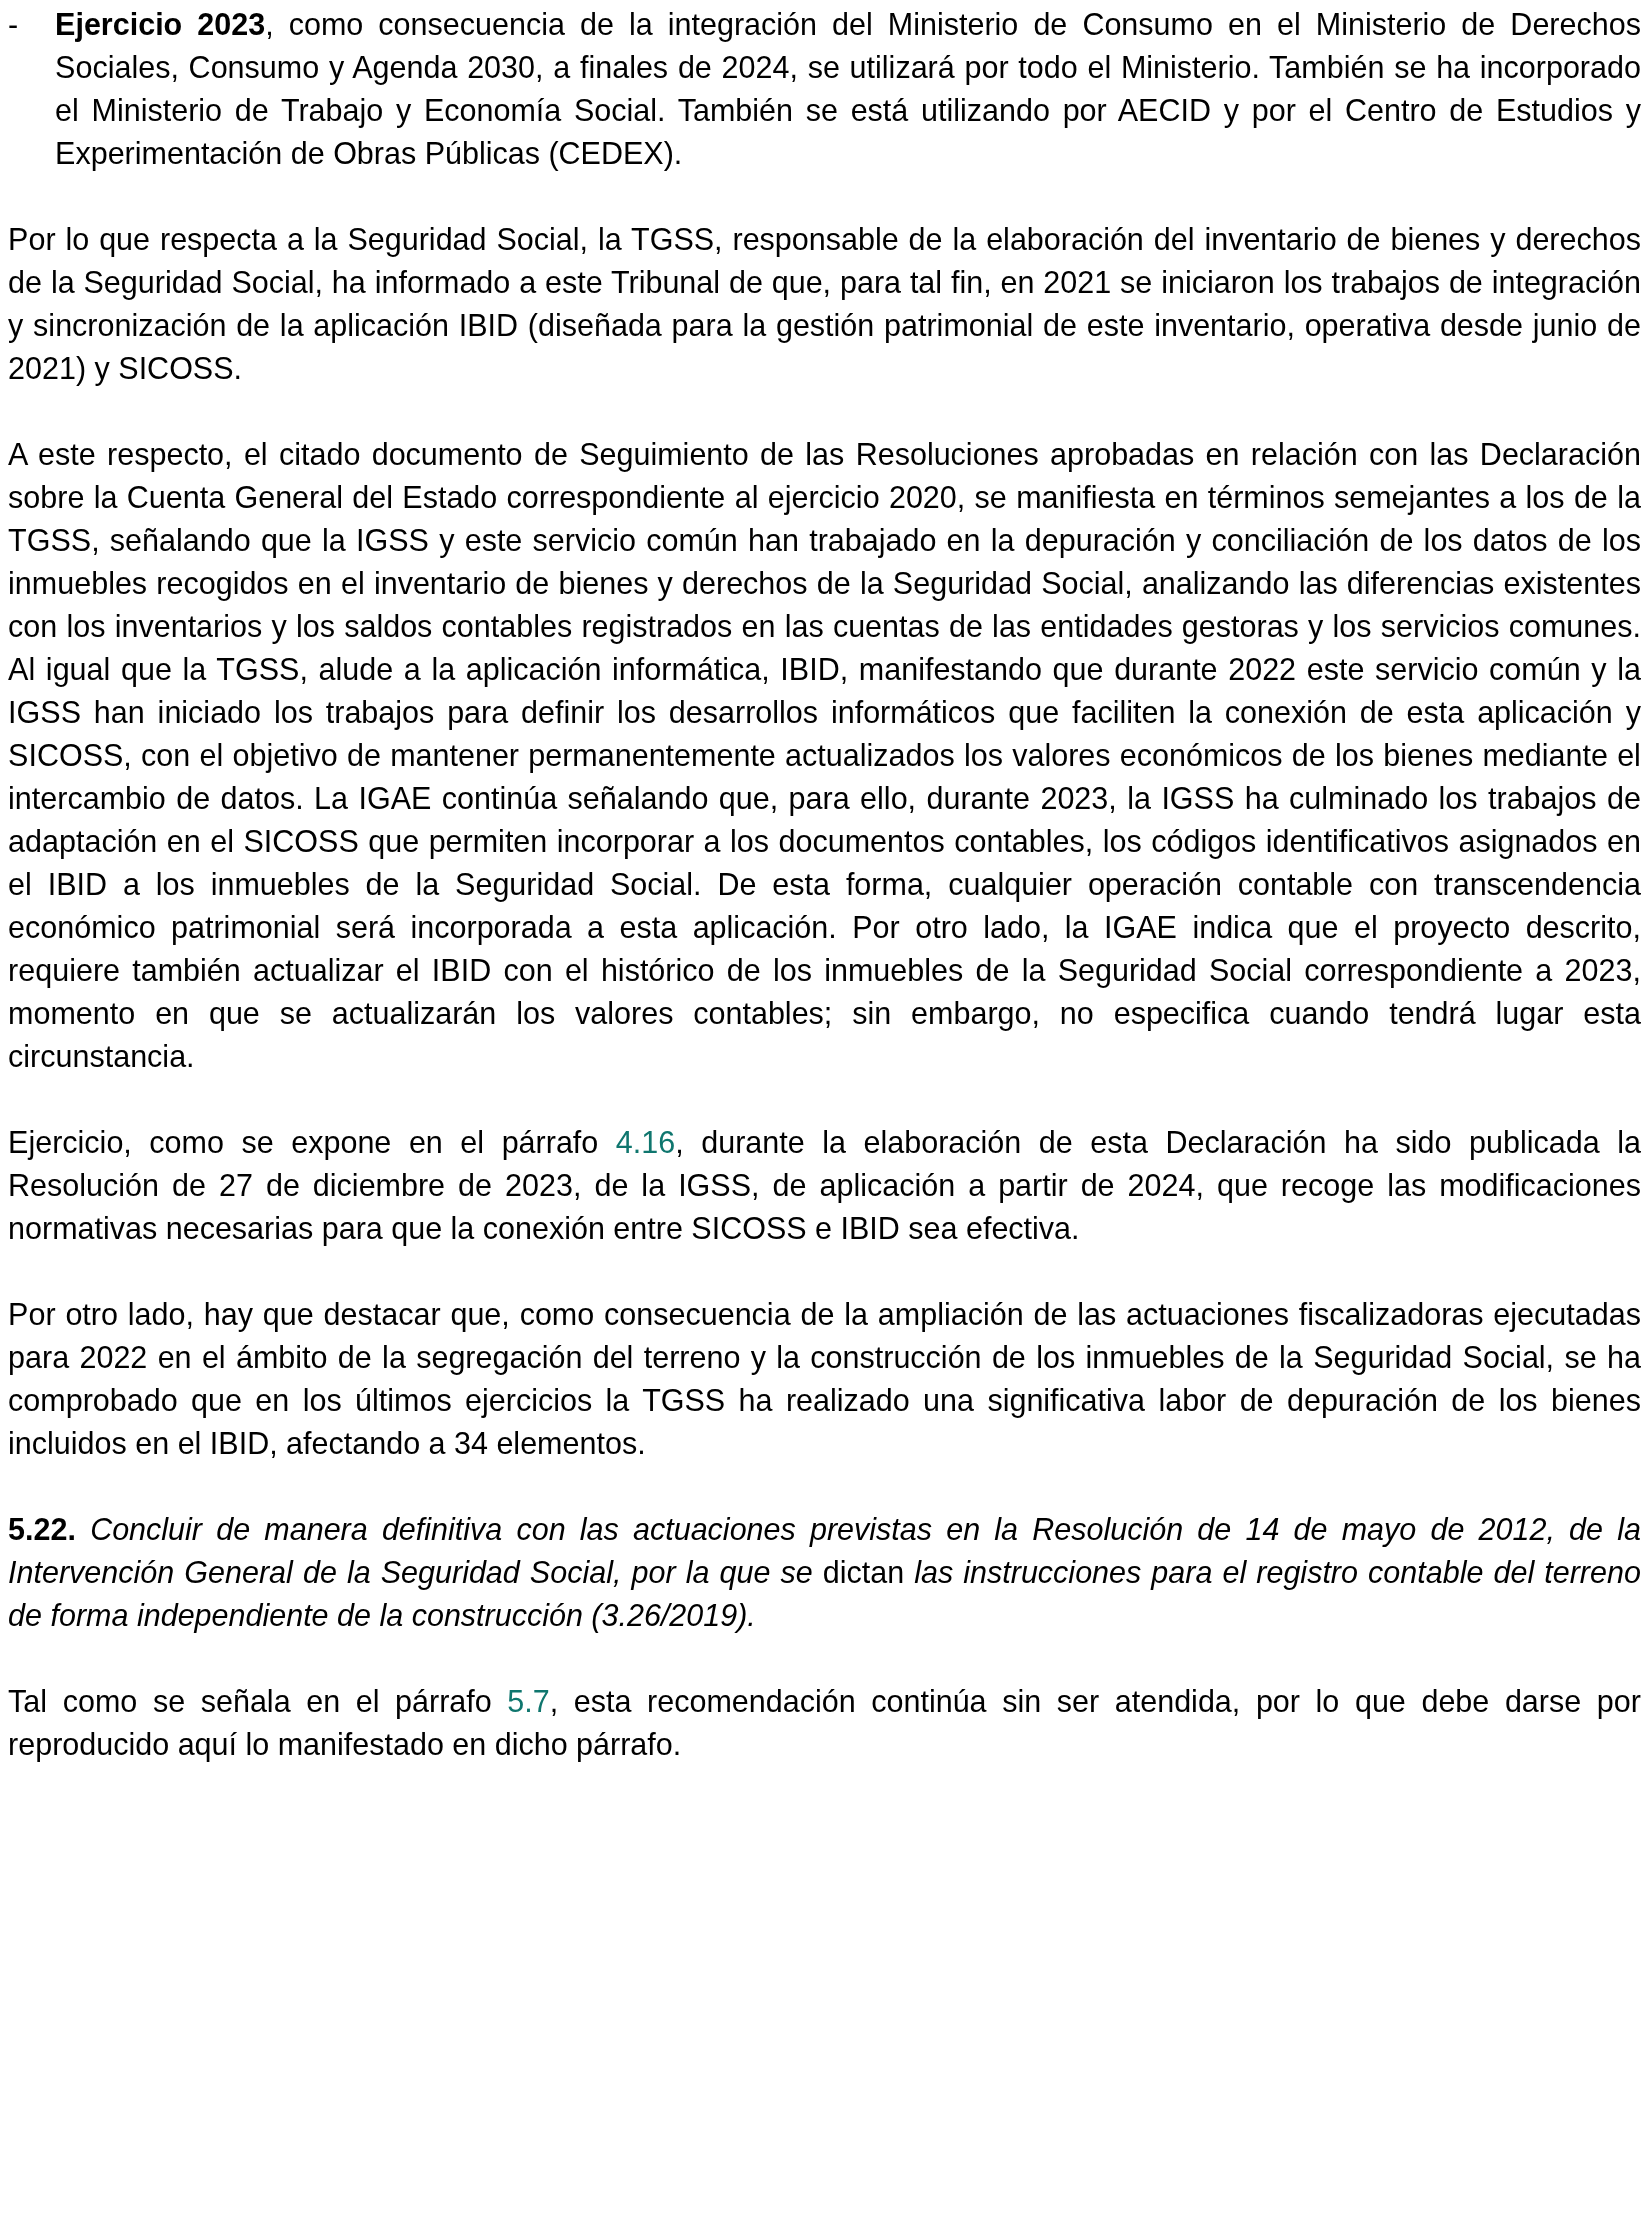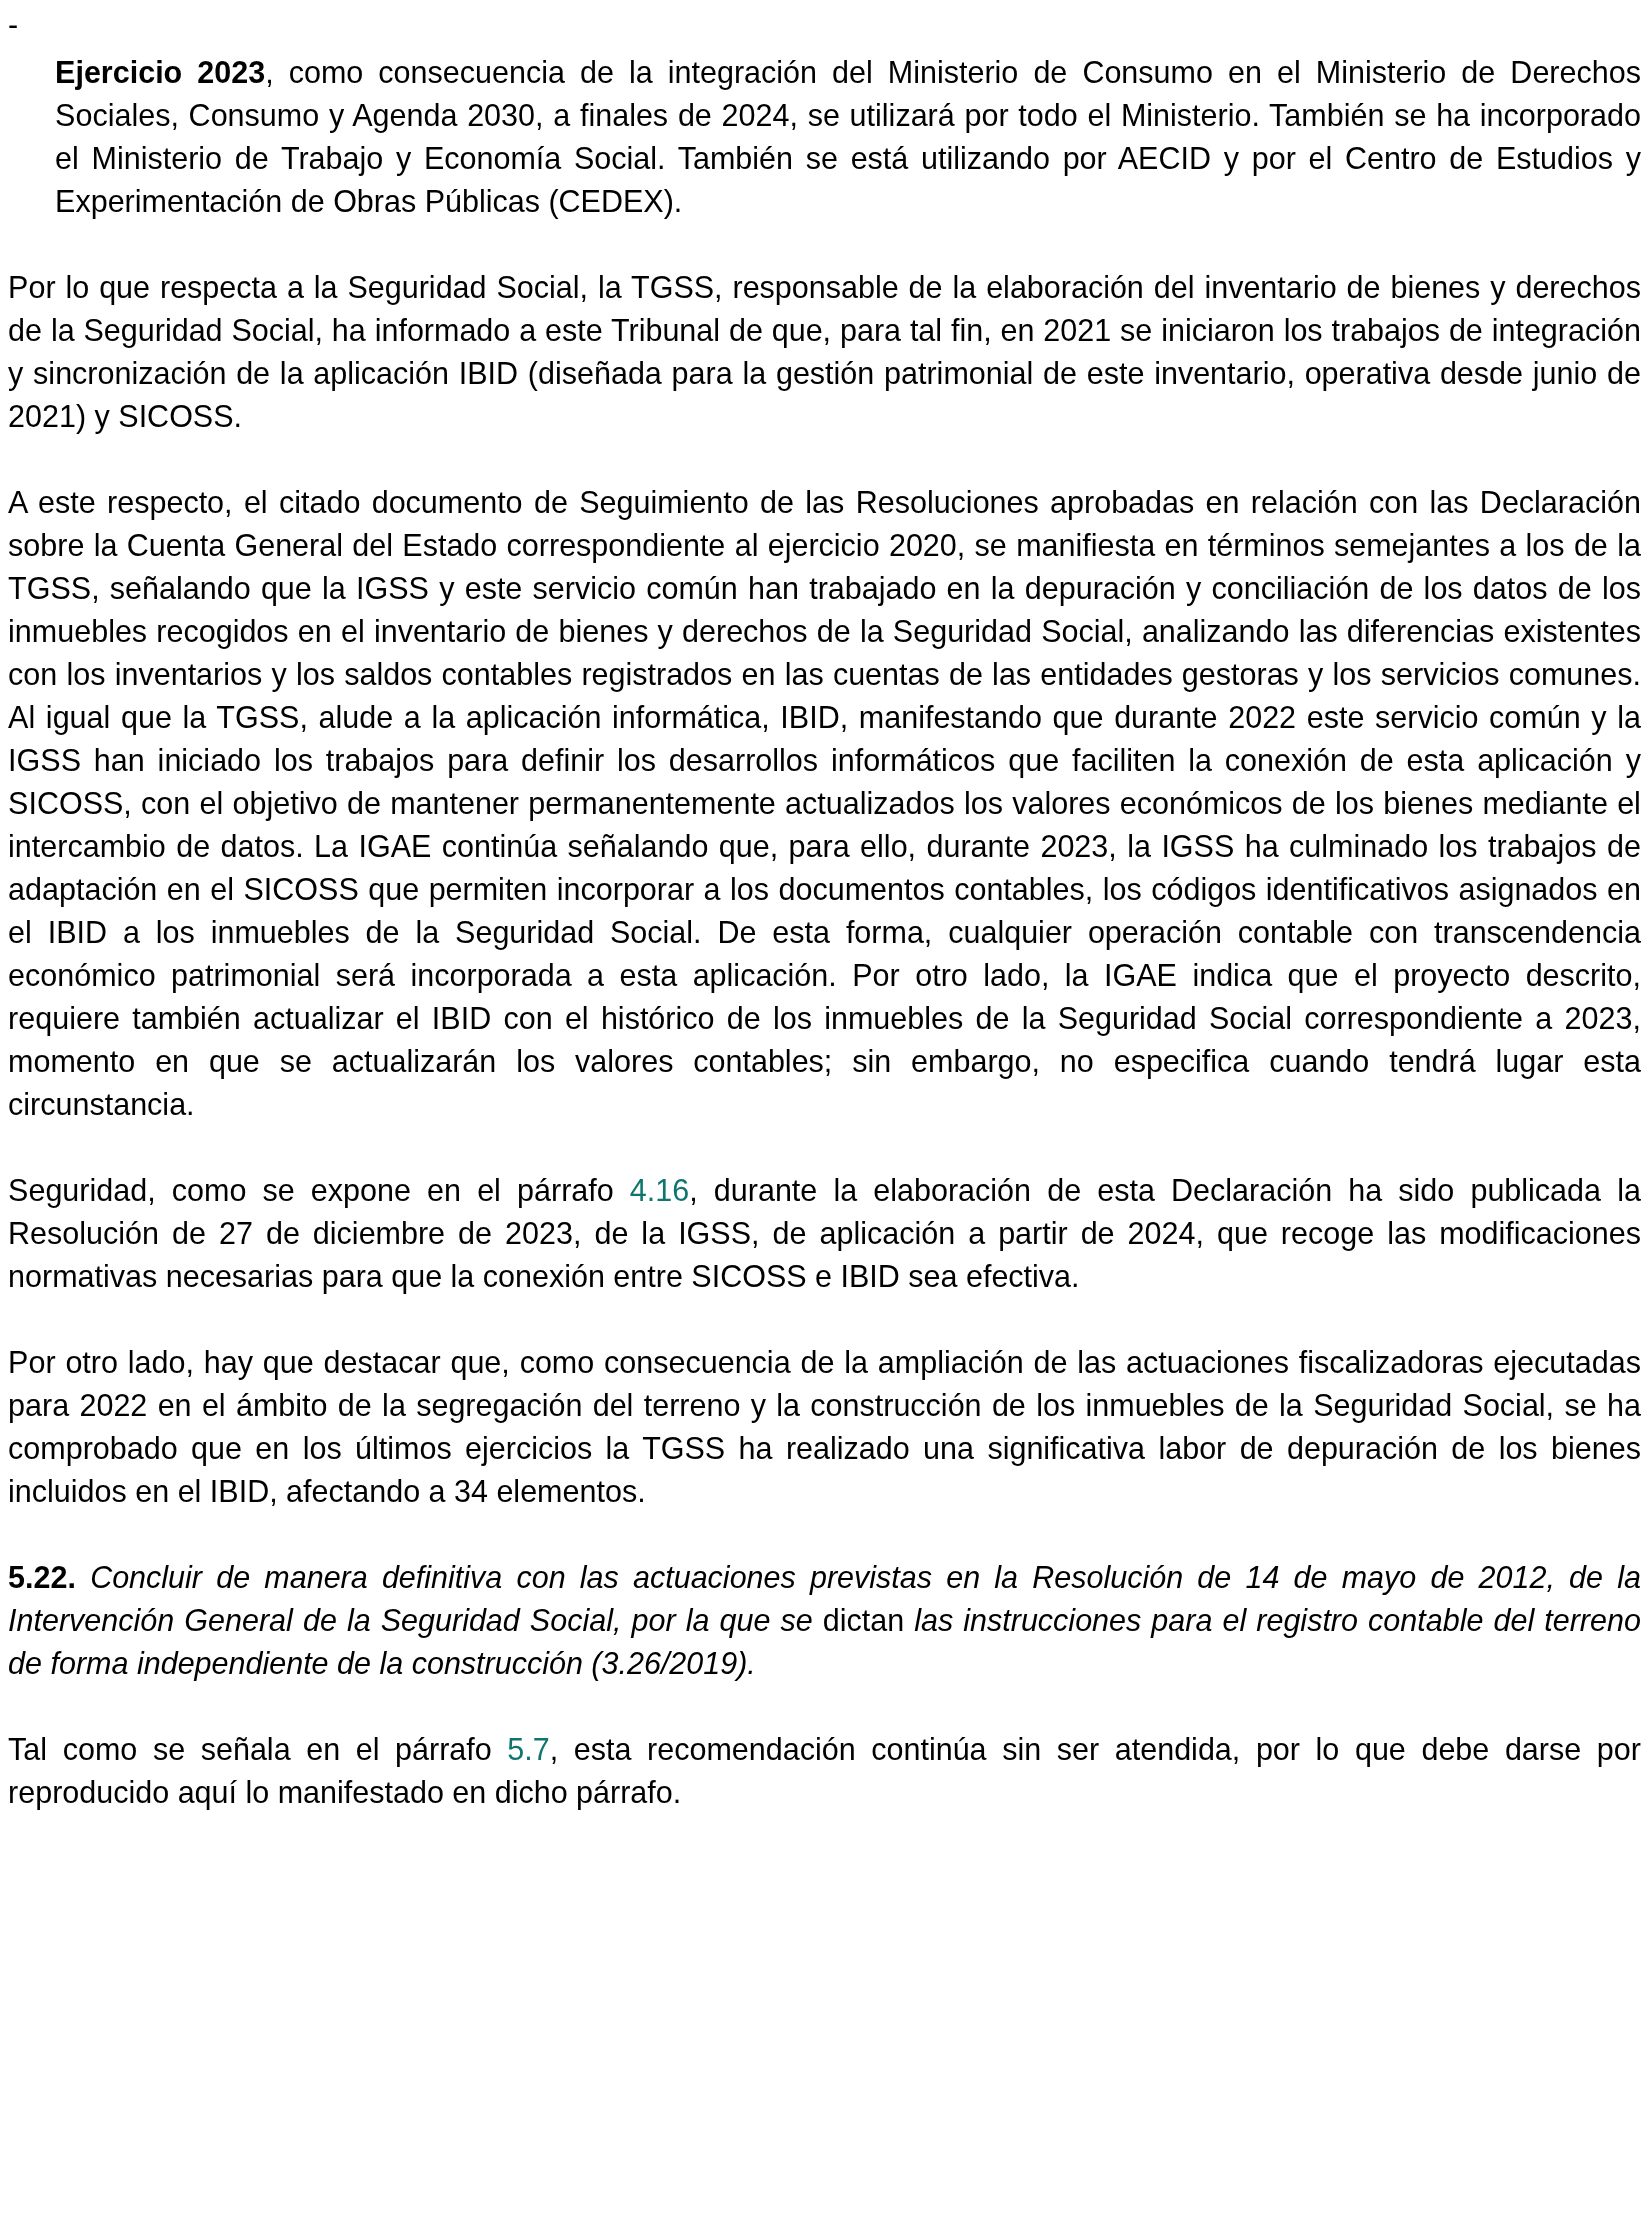--- a/index.html
+++ b/index.html
@@ -5,40 +5,40 @@
   html, body { margin: 0; padding: 0; background: #ffffff; }
   body {
     width: 1649px; height: 2227px; overflow: hidden;
     font-family: "Liberation Sans", sans-serif;
     font-size: 30.5px; line-height: 43px; color: #000000;
   }
   .page { position: relative; padding: 3.2px 8.1px 0 8.1px; box-sizing: border-box; width: 1649px; }
   p { margin: 0 0 43px 0; text-align: justify; text-align-last: left; }
   .bullet { display: flex; margin: 0 0 43px 0; }
   .bullet-dash { width: 47px; flex: 0 0 47px; }
-  .bullet-body { flex: 1; text-align: justify; margin-top: 48px; }
+  .bullet-body { flex: 1; text-align: justify; }
   b { font-weight: bold; }
   i { font-style: italic; }
   .link { color: #0f766e; }
 </style>
 </head>
 <body>
 
 <div class="page">
 
   <div class="bullet">
     <span class="bullet-dash">-</span>
     <span class="bullet-body"><b>Ejercicio 2023</b><span>, como consecuencia de la integración del Ministerio de Consumo en el Ministerio de Derechos Sociales, Consumo y Agenda 2030, a finales de 2024, se utilizará por todo el Ministerio. También se ha incorporado el Ministerio de Trabajo y Economía Social. También se está utilizando por AECID y por el Centro de Estudios y Experimentación de Obras Públicas (CEDEX).</span></span>
   </div>
 
   <p>Por lo que respecta a la Seguridad Social, la TGSS, responsable de la elaboración del inventario de bienes y derechos de la Seguridad Social, ha informado a este Tribunal de que, para tal fin, en 2021 se iniciaron los trabajos de integración y sincronización de la aplicación IBID (diseñada para la gestión patrimonial de este inventario, operativa desde junio de 2021) y SICOSS.</p>
 
   <p>A este respecto, el citado documento de Seguimiento de las Resoluciones aprobadas en relación con las Declaración sobre la Cuenta General del Estado correspondiente al ejercicio 2020, se manifiesta en términos semejantes a los de la TGSS, señalando que la IGSS y este servicio común han trabajado en la depuración y conciliación de los datos de los inmuebles recogidos en el inventario de bienes y derechos de la Seguridad Social, analizando las diferencias existentes con los inventarios y los saldos contables registrados en las cuentas de las entidades gestoras y los servicios comunes. Al igual que la TGSS, alude a la aplicación informática, IBID, manifestando que durante 2022 este servicio común y la IGSS han iniciado los trabajos para definir los desarrollos informáticos que faciliten la conexión de esta aplicación y SICOSS, con el objetivo de mantener permanentemente actualizados los valores económicos de los bienes mediante el intercambio de datos. La IGAE continúa señalando que, para ello, durante 2023, la IGSS ha culminado los trabajos de adaptación en el SICOSS que permiten incorporar a los documentos contables, los códigos identificativos asignados en el IBID a los inmuebles de la Seguridad Social. De esta forma, cualquier operación contable con transcendencia económico patrimonial será incorporada a esta aplicación. Por otro lado, la IGAE indica que el proyecto descrito, requiere también actualizar el IBID con el histórico de los inmuebles de la Seguridad Social correspondiente a 2023, momento en que se actualizarán los valores contables; sin embargo, no especifica cuando tendrá lugar esta circunstancia.</p>
 
-  <p><span>Seguridad, como se expone en el párrafo </span><span class="link">4.16</span><span>, durante la elaboración de esta Declaración ha sido publicada la Resolución de 27 de diciembre de 2023, de la IGSS, de aplicación a partir de 2024, que recoge las modificaciones normativas necesarias para que la conexión entre SICOSS e IBID sea efectiva.</span></p>
+  <p><span>Ejercicio, como se expone en el párrafo </span><span class="link">4.16</span><span>, durante la elaboración de esta Declaración ha sido publicada la Resolución de 27 de diciembre de 2023, de la IGSS, de aplicación a partir de 2024, que recoge las modificaciones normativas necesarias para que la conexión entre SICOSS e IBID sea efectiva.</span></p>
 
   <p>Por otro lado, hay que destacar que, como consecuencia de la ampliación de las actuaciones fiscalizadoras ejecutadas para 2022 en el ámbito de la segregación del terreno y la construcción de los inmuebles de la Seguridad Social, se ha comprobado que en los últimos ejercicios la TGSS ha realizado una significativa labor de depuración de los bienes incluidos en el IBID, afectando a 34 elementos.</p>
 
   <p><b>5.22.</b> <i>Concluir de manera definitiva con las actuaciones previstas en la Resolución de 14 de mayo de 2012, de la Intervención General de la Seguridad Social, por la que se</i><span> dictan </span><i>las instrucciones para el registro contable del terreno de forma independiente de la construcción (3.26/2019).</i></p>
 
   <p><span>Tal como se señala en el párrafo </span><span class="link">5.7</span><span>, esta recomendación continúa sin ser atendida, por lo que debe darse por reproducido aquí lo manifestado en dicho párrafo.</span></p>
 
 
 
 </div>

